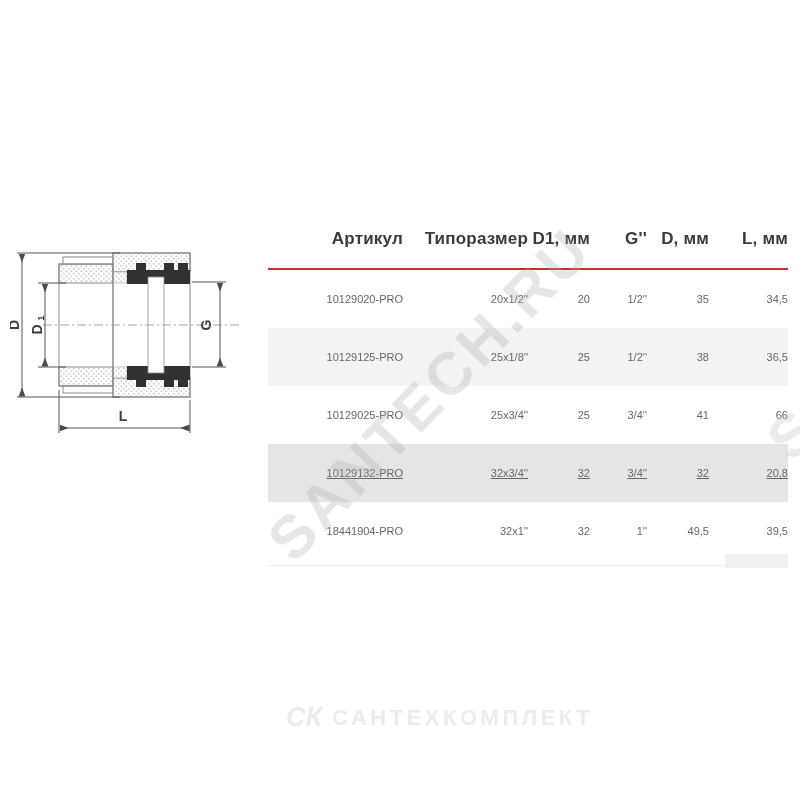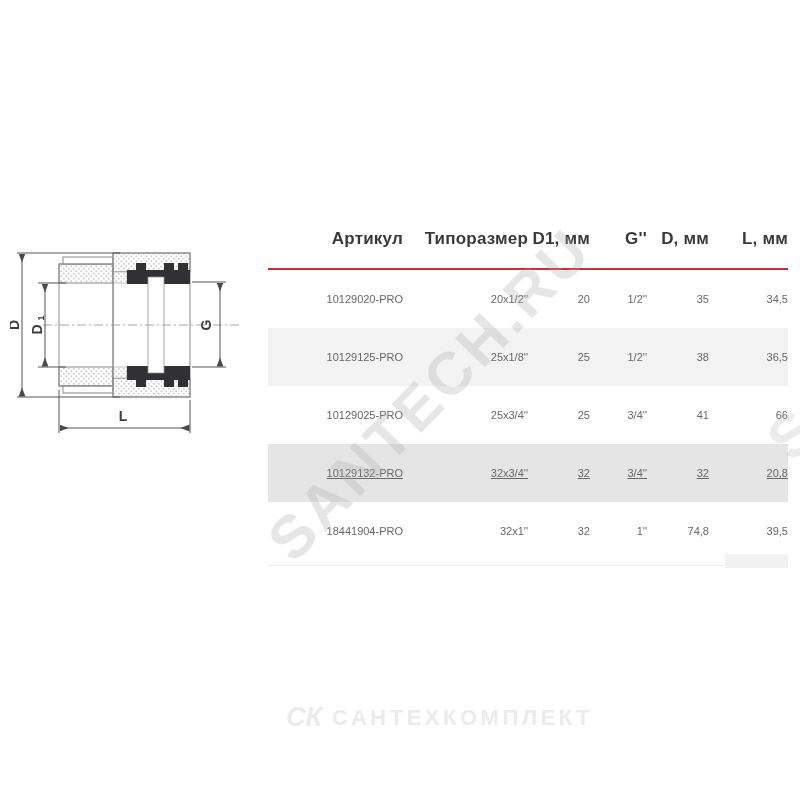--- a/index.html
+++ b/index.html
@@ -144,21 +144,21 @@
       <div class="c c2">32</div>
       <div class="c c3">3/4''</div>
       <div class="c c4">32</div>
       <div class="c c5">20,8</div>
     </div>
     <div class="trow">
       <div class="c c0">18441904-PRO</div>
       <div class="c c1">32x1''</div>
       <div class="c c2">32</div>
       <div class="c c3">1''</div>
-      <div class="c c4">74,8</div>
+      <div class="c c4">49,5</div>
       <div class="c c5">39,5</div>
     </div>
 
     <div class="endline"></div>
     <div class="fragment"></div>
   </div>
 
   <div class="wm wm1">SANTECH.RU</div>
   <div class="wm wm2">SANTECH.RU</div>
 

